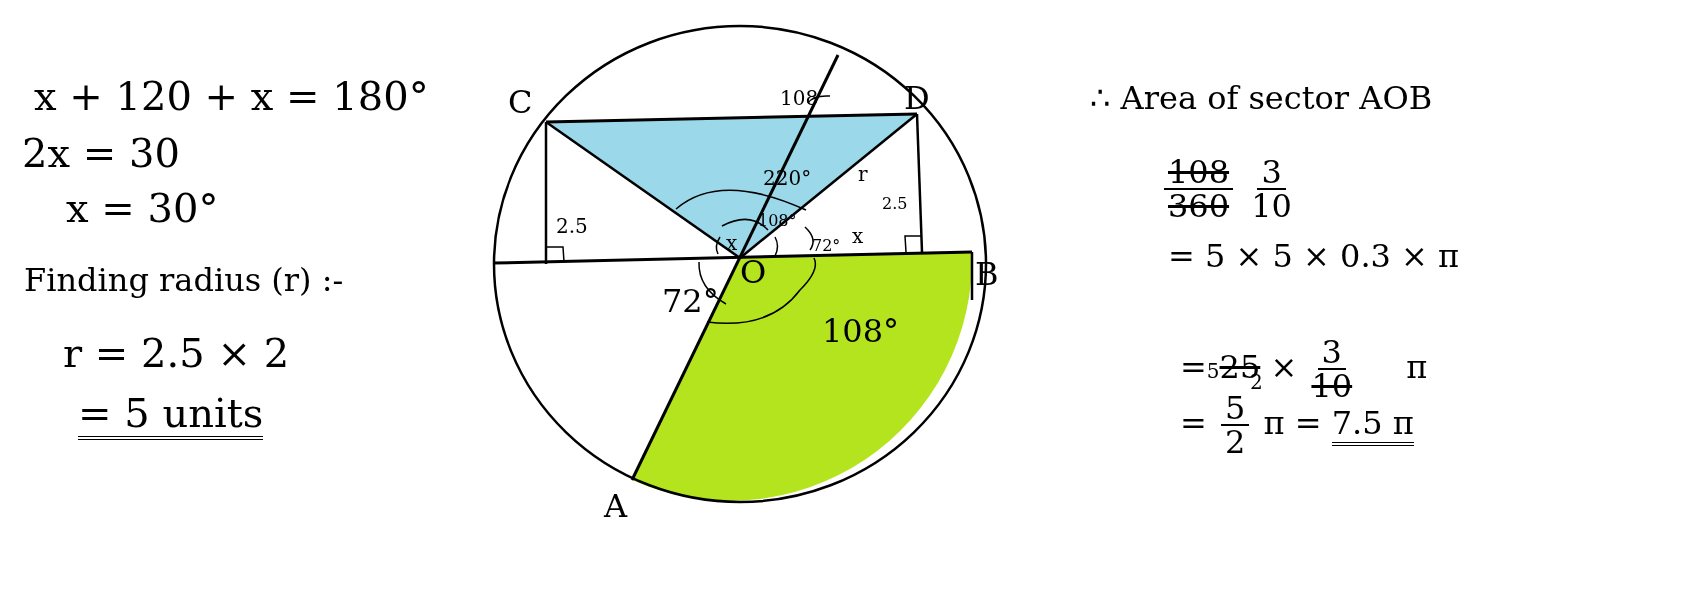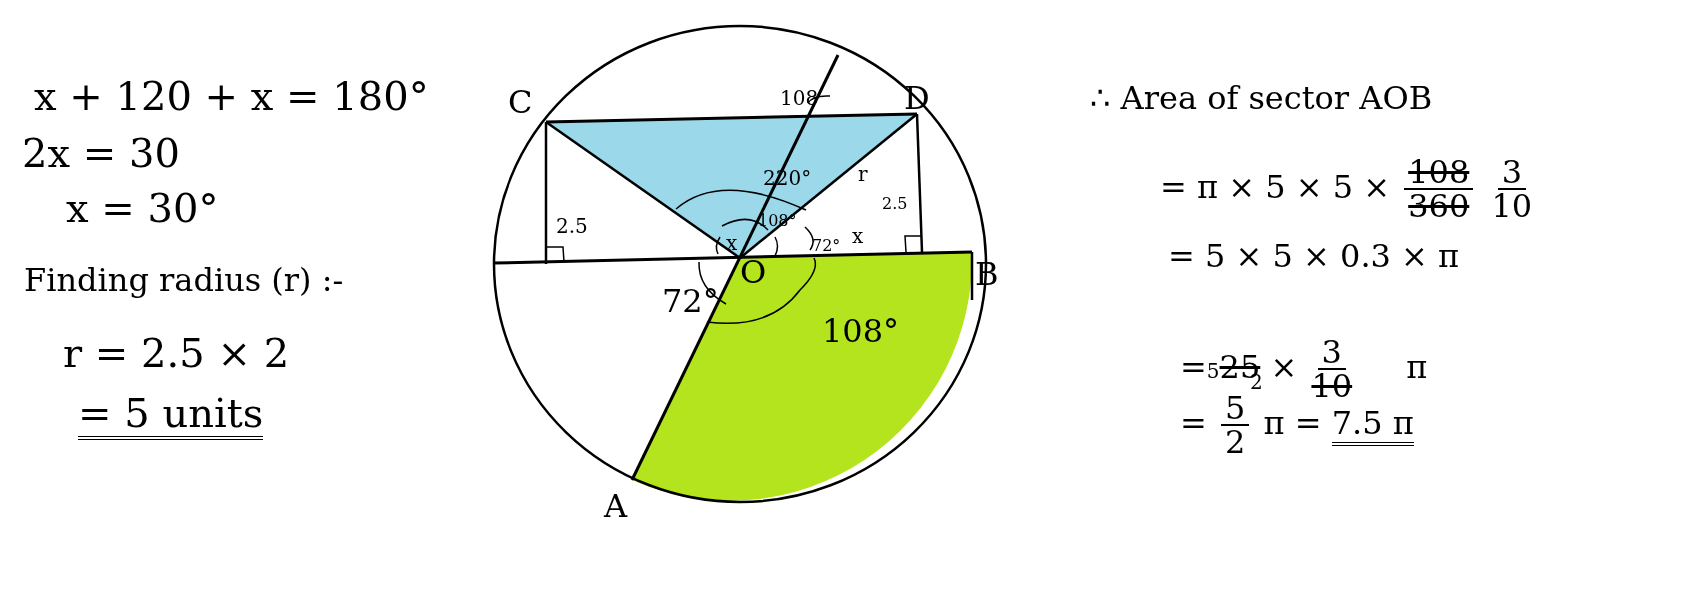--- a/index.html
+++ b/index.html
@@ -81,21 +81,20 @@
 <div class="hw sm" style="left:858px;top:164px;">r</div>
 <div class="hw sm" style="left:556px;top:216px;">2.5</div>
 <div class="hw xs" style="left:882px;top:196px;">2.5</div>
 <div class="hw md" style="left:662px;top:285px;">72°</div>
 <div class="hw md" style="left:822px;top:315px;">108°</div>
 
 <div>
   <div class="hw md" style="left:1090px;top:82px;">∴ Area of sector AOB</div>
 
   <div class="hw md" style="left:1160px;top:156px;">
-    <span>= π × 5 × 5 ×</span>
     <span class="frac">
       <span class="num strike">108</span>
       <span class="strike">360</span>
     </span>
     <span class="frac">
       <span class="num">3</span>
       <span>10</span>
     </span>
   </div>
 

